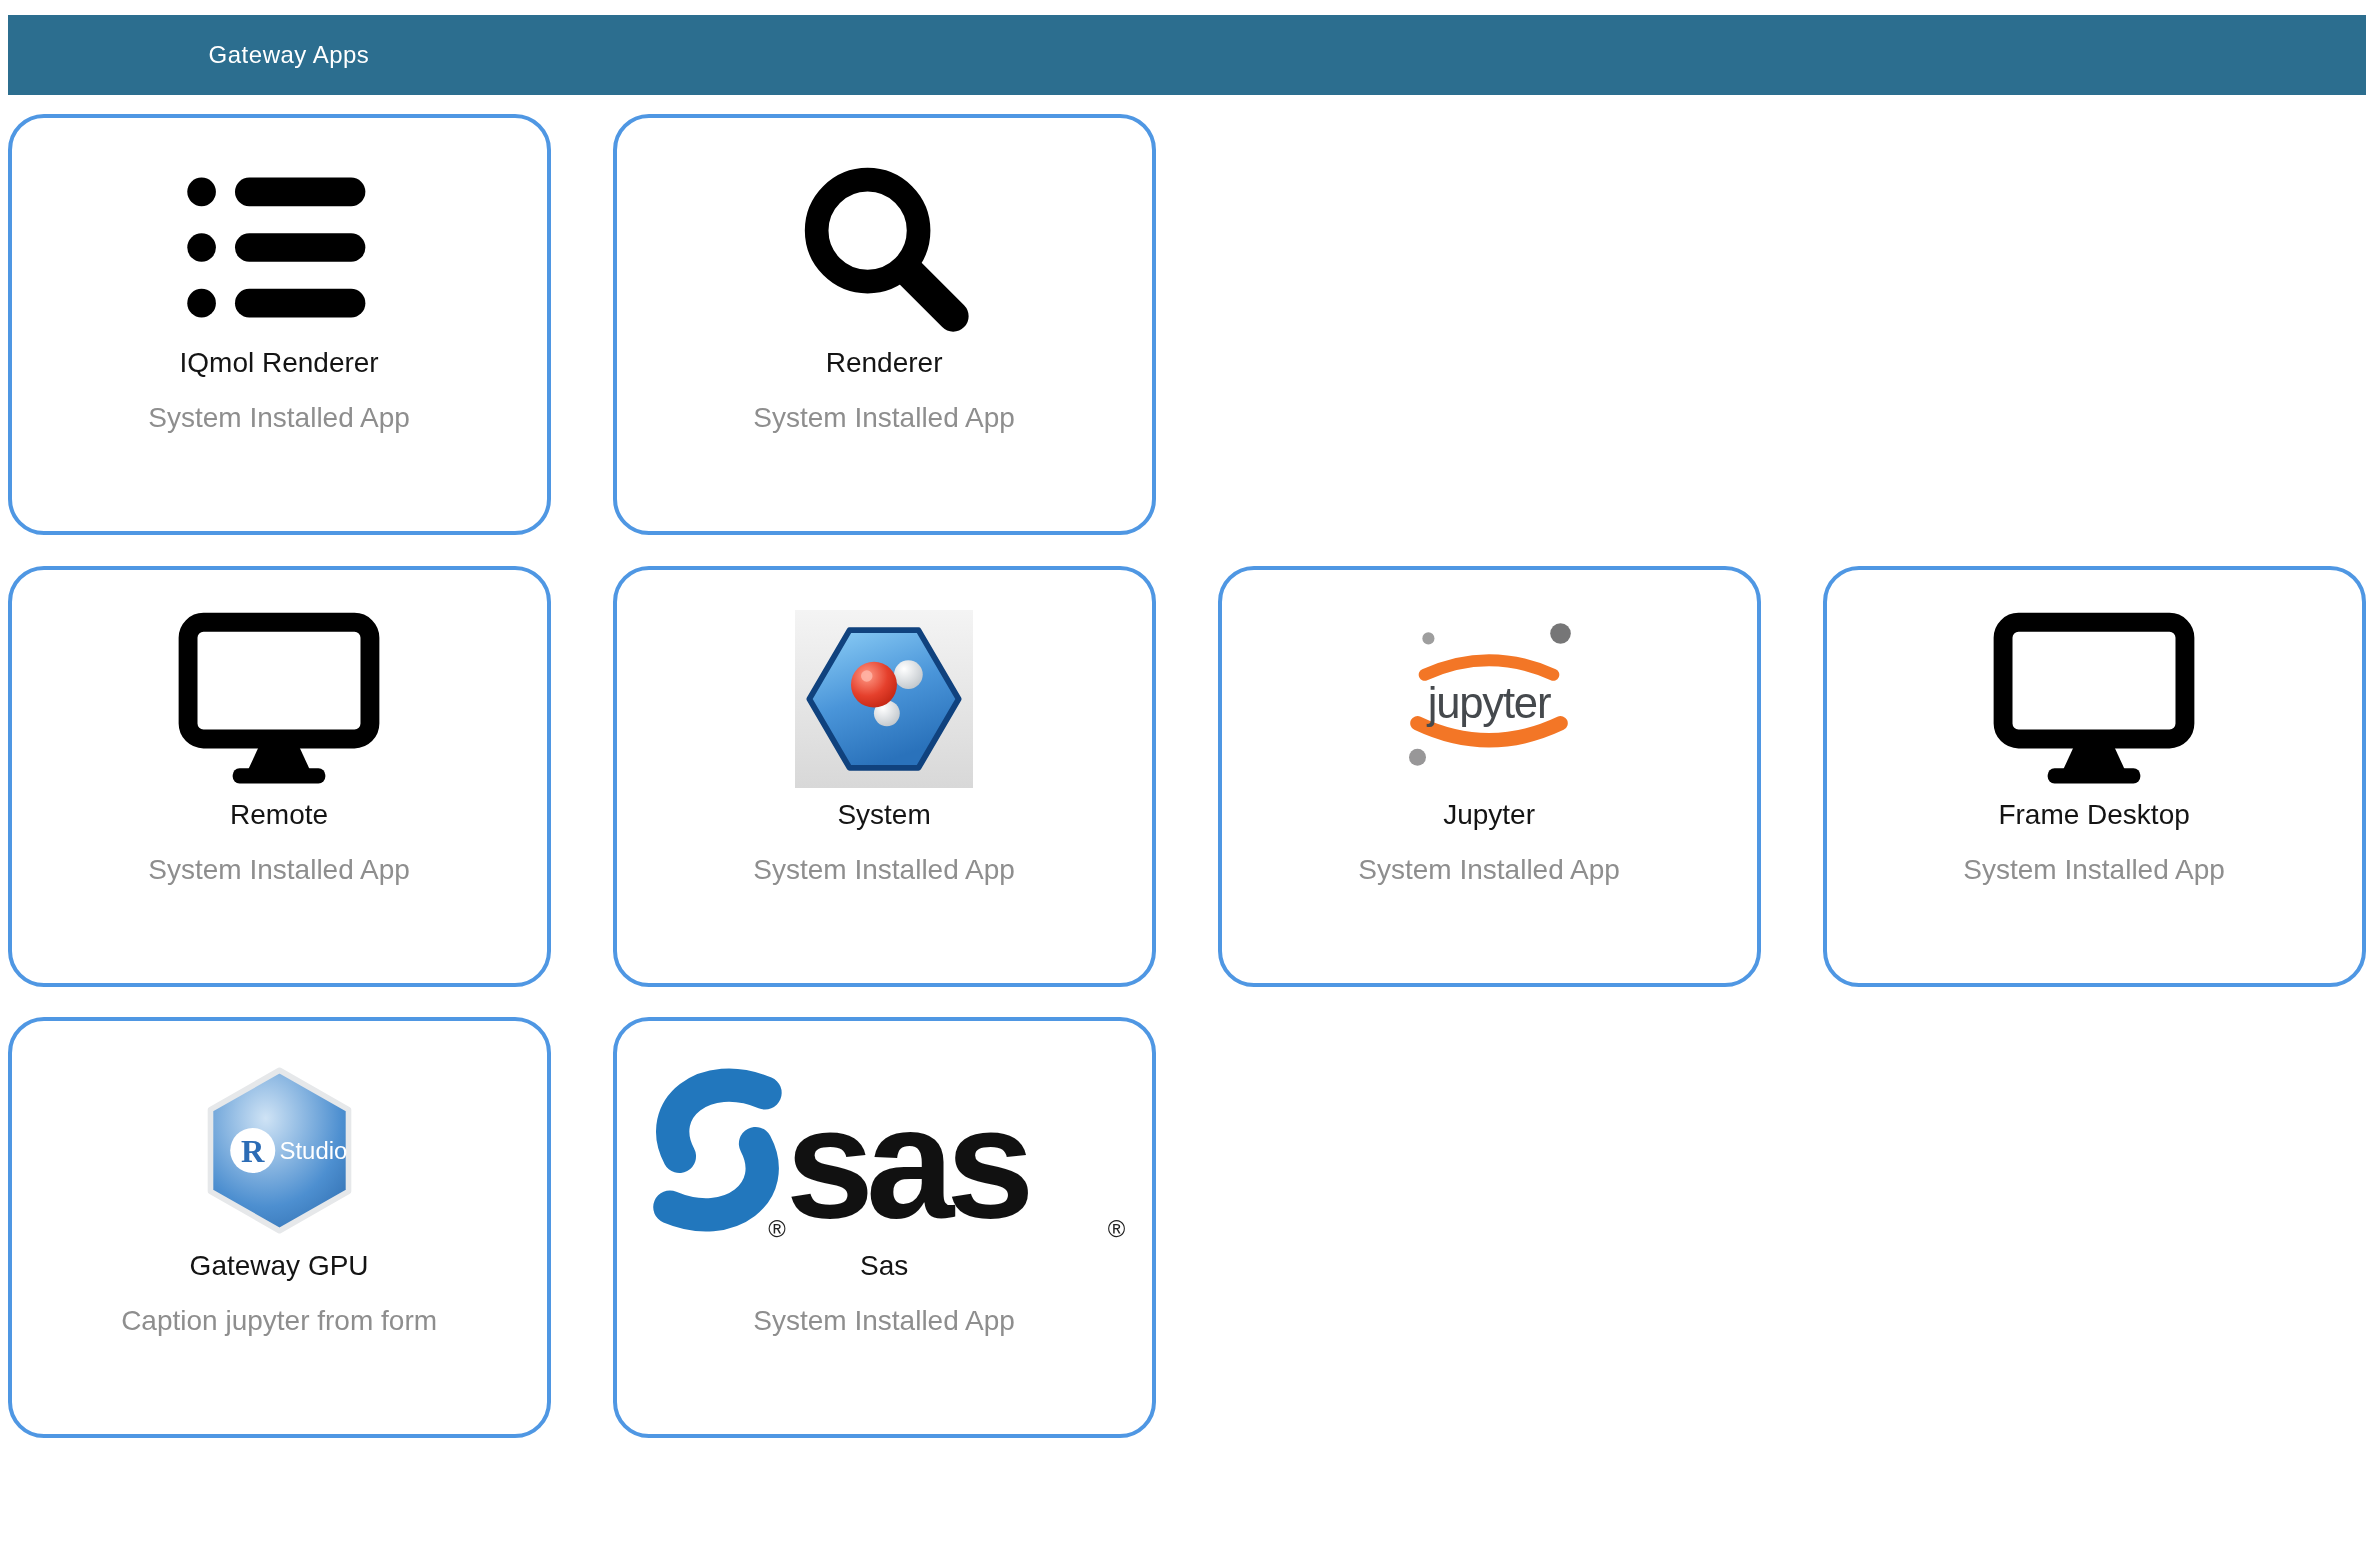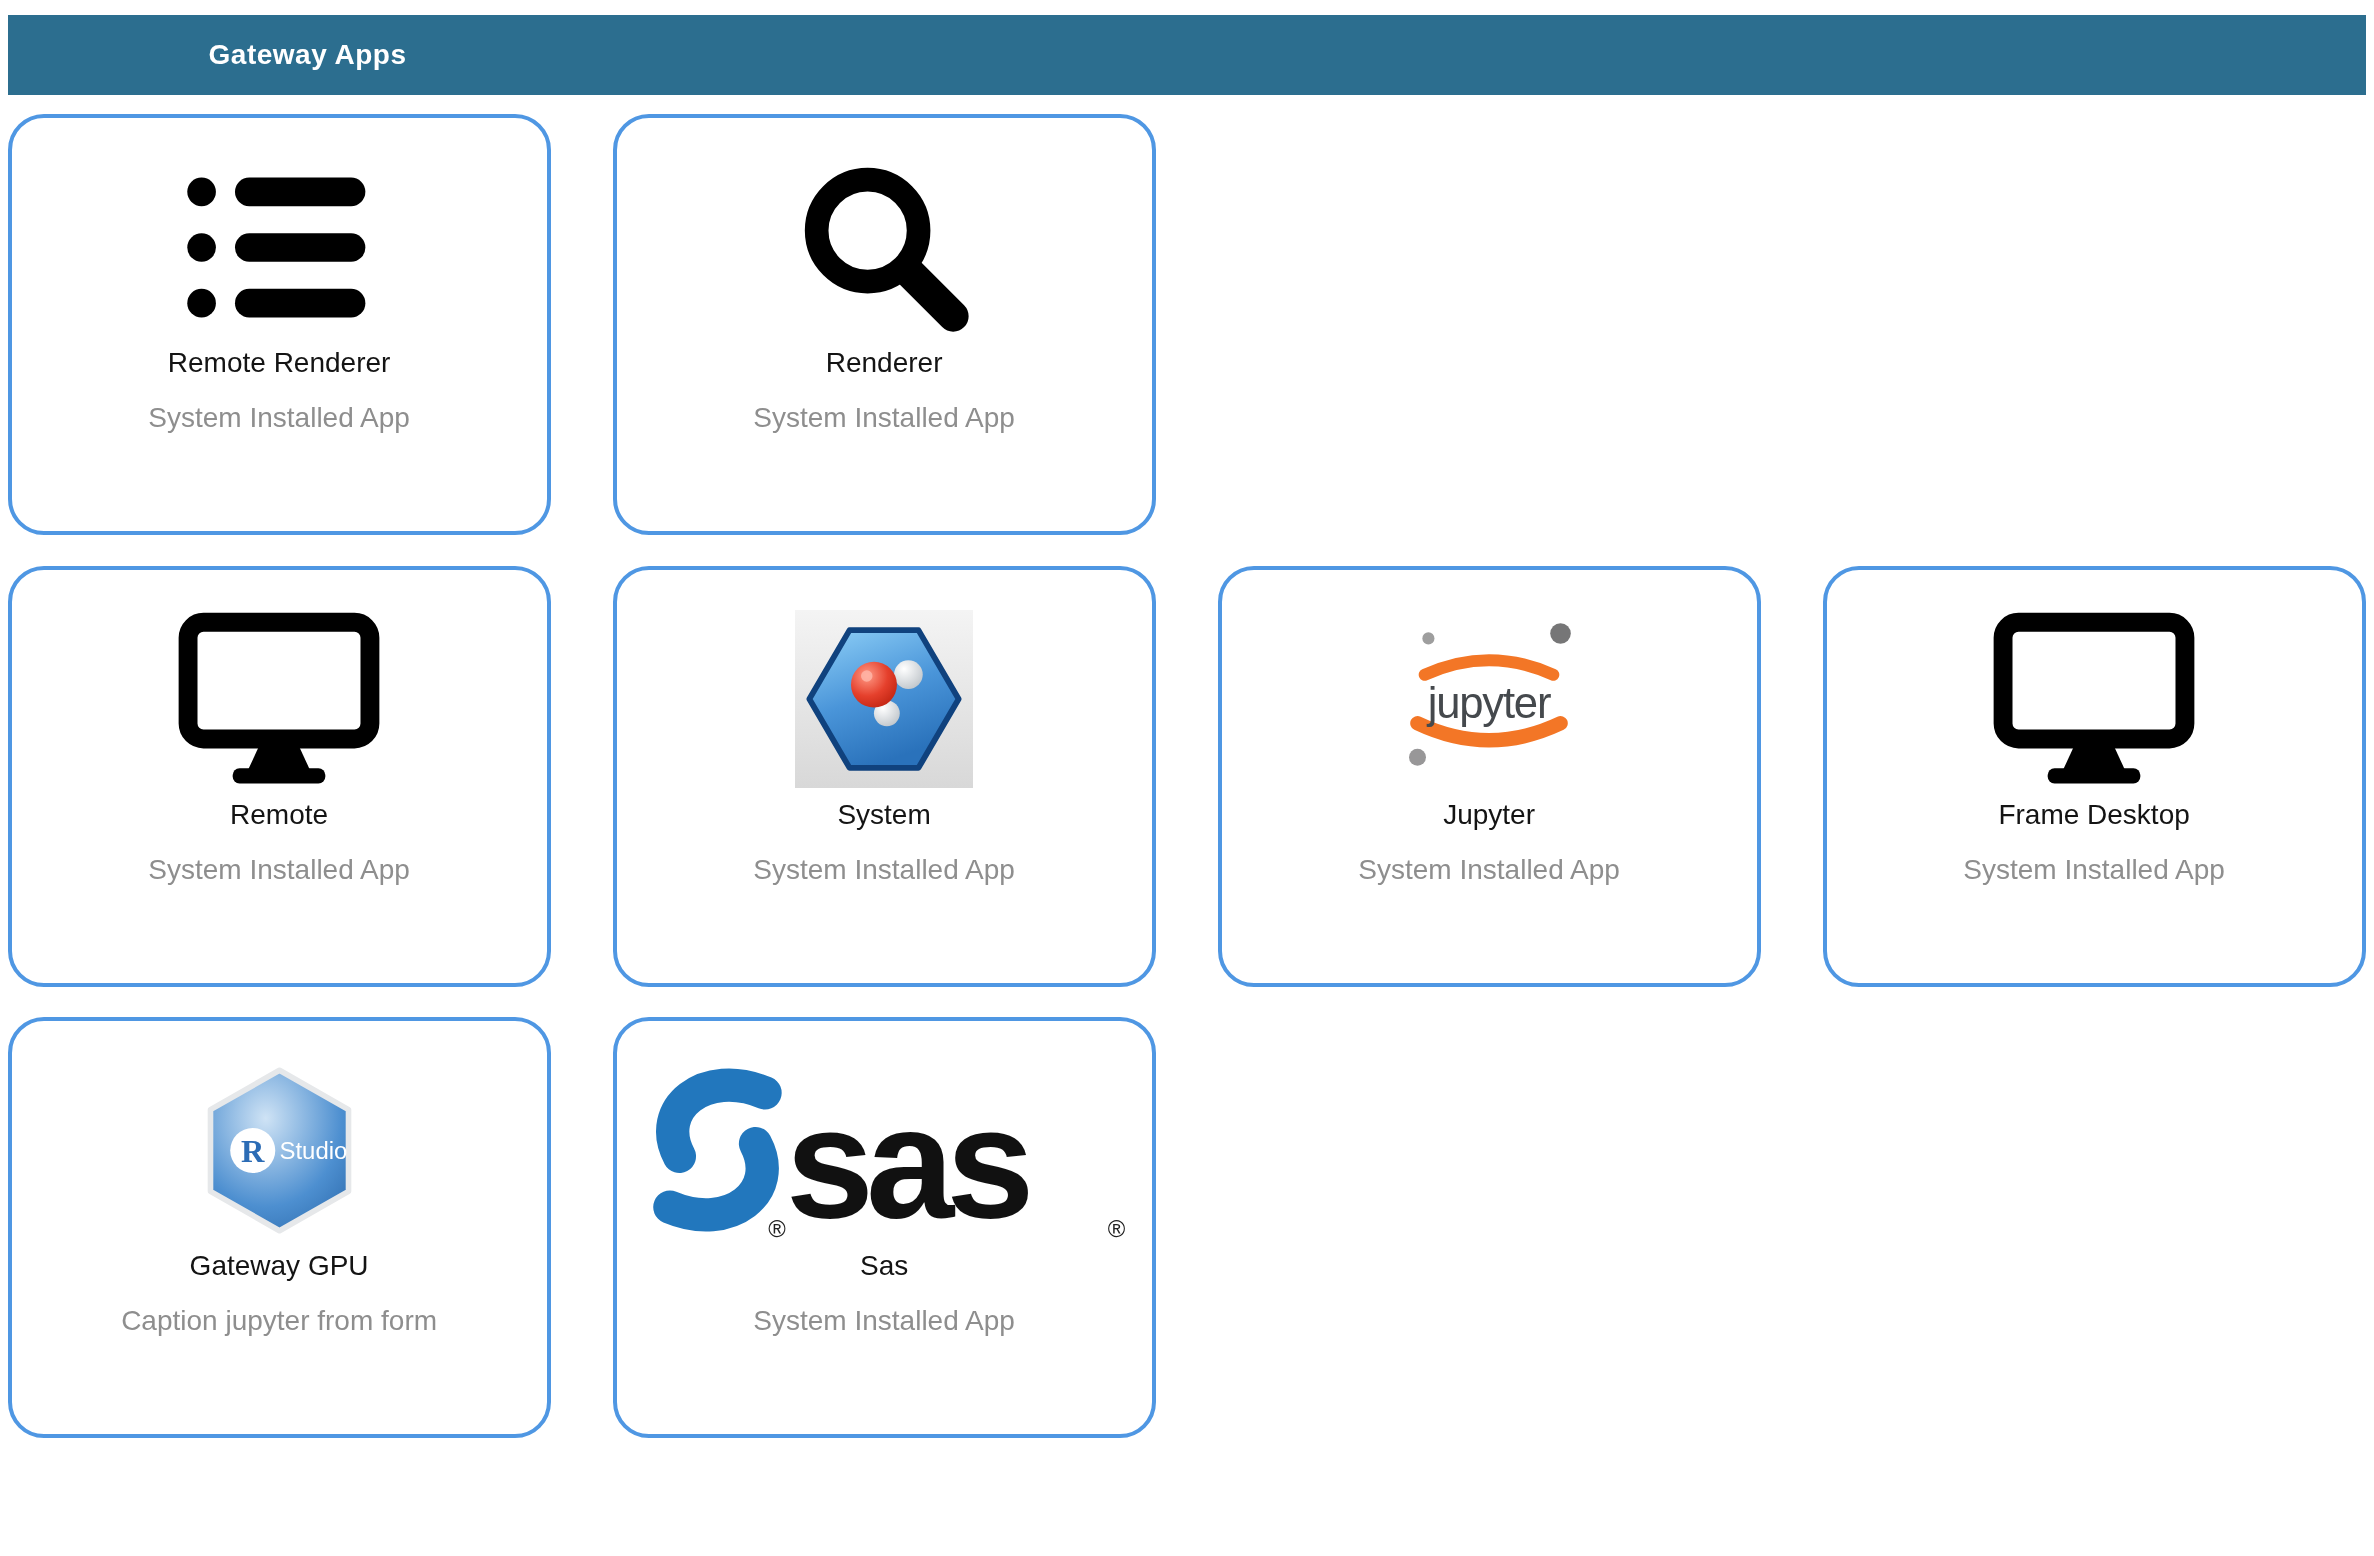--- a/index.html
+++ b/index.html
@@ -24,22 +24,22 @@
   .section + .section{margin-top:31px;}
   .section-header{
     height:80px;
     margin:0 7.6px 19px 7.6px;
     background:var(--header-bg,#2c6e8f);
     display:flex;align-items:center;
     padding-left:201px;
   }
   .section-title{
     color:var(--header-text,#ffffff);
-    font-size:28px;
-    font-weight:700;
+    font-size:24px;
+    font-weight:400;
     letter-spacing:0.5px;
   }
   .cards-grid{
     display:flex;flex-wrap:wrap;
     gap:30px 62px;
     margin:0 7.6px;
   }
   .app-card{
     width:543px;height:421px;
     background:var(--card-bg,#ffffff);
@@ -74,21 +74,21 @@
       <div class="icon-area">
         <svg width="191" height="159" viewBox="0 0 120 100" fill="#000000">
           <circle cx="11" cy="15" r="9"></circle>
             <rect x="32" y="6" width="82" height="18" rx="9"></rect>
           <circle cx="11" cy="50" r="9"></circle>
             <rect x="32" y="41" width="82" height="18" rx="9"></rect>
           <circle cx="11" cy="85" r="9"></circle>
             <rect x="32" y="76" width="82" height="18" rx="9"></rect>
         </svg>
       </div>
-      <div class="app-title">Remote Renderer</div>
+      <div class="app-title">IQmol Renderer</div>
       <div class="app-caption">System Installed App</div>
     </div>
 
     <div class="app-card">
       <div class="icon-area">
         <svg width="182" height="182" viewBox="0 0 100 100">
           <circle cx="41" cy="41" r="28" fill="none" stroke="#000000" stroke-width="13"></circle>
           <line x1="63" y1="63" x2="88" y2="88" stroke="#000000" stroke-width="17" stroke-linecap="round"></line>
         </svg>
       </div>

